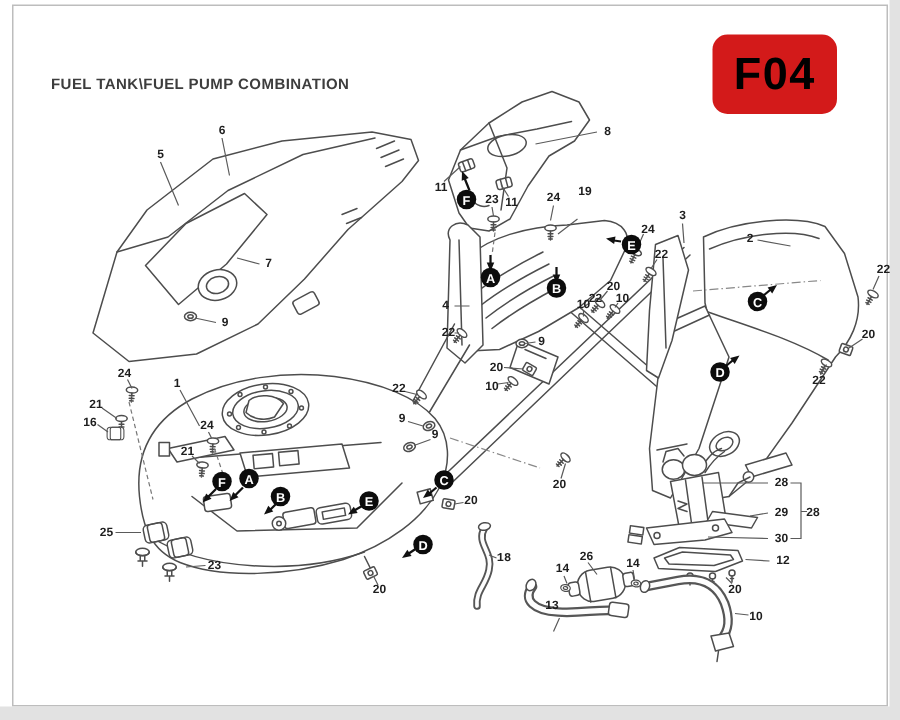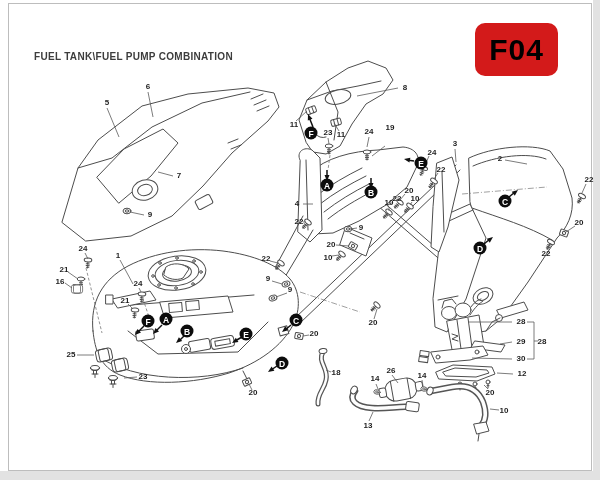--- a/index.html
+++ b/index.html
@@ -352,21 +352,21 @@
     <div class="num-callout" style="left: 521px; top: 342px; text-align: right;">29</div>
     <div class="num-callout" style="left: 542px; top: 342px;">28</div>
     <div class="num-callout" style="left: 521px; top: 359px;">30</div>
     <div class="num-callout" style="left: 522px; top: 374px;">12</div>
     <div class="num-callout" style="left: 336px; top: 373px; font-family: Liberation Mono, monospace;">18</div>
     <div class="num-callout" style="left: 391px; top: 371px;">26</div>
     <div class="num-callout" style="left: 375px; top: 379px;">14</div>
     <div class="num-callout" style="left: 422px; top: 376px;">14</div>
     <div class="num-callout" style="left: 490px; top: 393px;">20</div>
     <div class="num-callout" style="left: 504px; top: 411px;">10</div>
-    <div class="num-callout" style="left: 368px; top: 426px;">13</div>
+    <div class="num-callout" style="left: 368px; top: 404px;">13</div>
     <div class="letter-callout" style="left: 311px; top: 133px;">F</div>
     <div class="letter-callout" style="left: 327px; top: 185px;">A</div>
     <div class="letter-callout" style="left: 371px; top: 192px;">B</div>
     <div class="letter-callout" style="left: 421px; top: 163px;">E</div>
     <div class="letter-callout" style="left: 505px; top: 201px;">C</div>
     <div class="letter-callout" style="left: 480px; top: 248px;">D</div>
     <div class="letter-callout" style="left: 148px; top: 321px;">F</div>
     <div class="letter-callout" style="left: 166px; top: 319px;">A</div>
     <div class="letter-callout" style="left: 187px; top: 331px;">B</div>
     <div class="letter-callout" style="left: 246px; top: 334px;">E</div>

